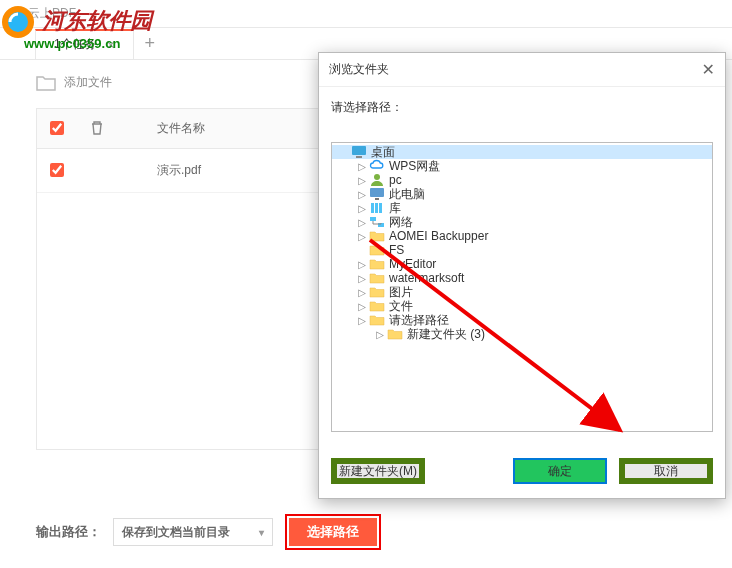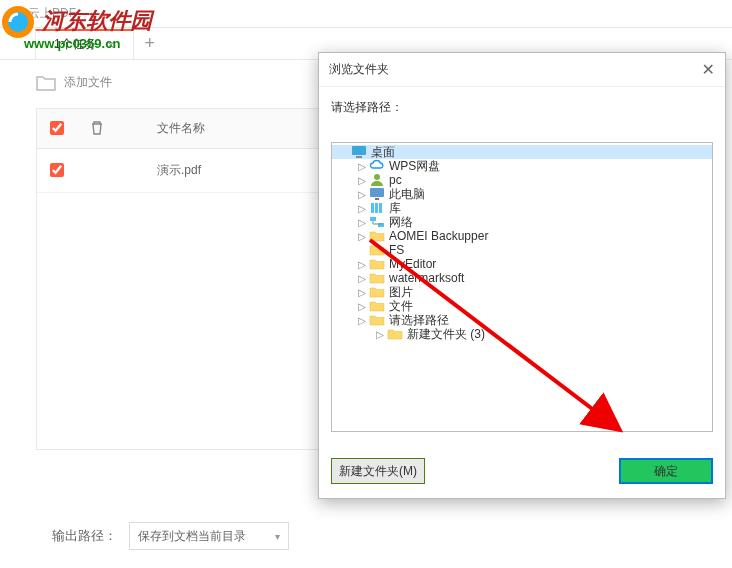--- a/index.html
+++ b/index.html
@@ -33,41 +33,41 @@
 .th-del { width: 40px; display: flex; align-items: center; justify-content: center; }
 .th-name { flex: 1; padding-left: 40px; color: #666; font-size: 12px; }
 .tbody { min-height: 300px; background: #fff; }
 .trow { display: flex; align-items: center; height: 44px; border-bottom: 1px solid #f2f2f2; }
 .trow .cell-check { width: 40px; display: flex; align-items: center; justify-content: center; }
 .trow .cell-del { width: 40px; }
 .trow .cell-name { flex: 1; padding-left: 40px; color: #666; font-size: 12px; }
 
 input[type=checkbox] { width: 14px; height: 14px; accent-color: #ff5a3c; }
 
-.footer { position: absolute; left: 52px; bottom: 18px; display: flex; align-items: center; gap: 12px; }
+.footer { position: absolute; left: 36px; bottom: 18px; display: flex; align-items: center; gap: 12px; font-weight: bold; }
 .footer .label { color: #666; font-size: 13px; }
 .select { width: 160px; height: 28px; border: 1px solid #dcdcdc; padding: 4px 8px; display: flex; align-items: center; justify-content: space-between; color: #666; font-size: 12px; background: #fff; }
 .select .arrow { color: #999; font-size: 10px; }
 .btn-path { width: 88px; height: 28px; background: #ff5a3c; color: #fff; display: flex; align-items: center; justify-content: center; font-size: 13px; }
 .highlight { border: 2px solid #e00; padding: 2px; }
 
 
 .dialog { position: absolute; left: 318px; top: 52px; width: 408px; border: 1px solid #bababa; background: #fff; box-shadow: 0 4px 16px rgba(0,0,0,0.3); z-index: 10; }
 .dlg-title { height: 34px; display: flex; align-items: center; justify-content: space-between; padding: 0 10px; background: #fff; border-bottom: 1px solid #eee; font-size: 12px; color: #333; }
 .dlg-close { font-size: 16px; color: #666; cursor: pointer; }
 .dlg-body { padding: 12px; font-size: 12px; }
 .dlg-instr { color: #333; margin-bottom: 26px; }
 .tree { border: 1px solid #bcbcbc; background: #fff; height: 290px; overflow: auto; padding: 2px 0; }
 .tree-item { height: 14px; display: flex; align-items: center; padding-left: 6px; font-size: 12px; color: #333; white-space: nowrap; }
 .tree-item.selected { background: #cce8ff; }
 .tree-expander { width: 12px; color: #888; font-size: 10px; text-align: center; flex-shrink: 0; }
 .tree-icon { width: 18px; height: 14px; margin-right: 3px; display: inline-flex; align-items: center; justify-content: center; flex-shrink: 0; }
 .tree-icon svg { width: 16px; height: 14px; }
 .dlg-footer { display: flex; justify-content: space-between; padding: 14px 12px; }
-.dlg-btn { width: 94px; height: 26px; border: 1px solid #4d7c0f; background: #e9e9e9; display: flex; align-items: center; justify-content: center; font-size: 12px; color: #333; cursor: pointer; }
+.dlg-btn { width: 94px; height: 26px; border: 6px solid #4d7c0f; background: #e9e9e9; display: flex; align-items: center; justify-content: center; font-size: 12px; color: #333; cursor: pointer; }
 .dlg-btn.primary { border: 2px solid #0078d7; background: #22c55e; }
 .dlg-right { display: flex; gap: 12px; }
 
 
 .arrow-annot { position: absolute; left: 340px; top: 220px; width: 320px; height: 240px; pointer-events: none; z-index: 20; }
 </style>
 </head>
 <body>
 
 <div class="titlebar">
@@ -134,20 +134,25 @@
     </div>
   </div>
 </div>
 
 <div class="footer">
   <span class="label">输出路径：</span>
   <div class="select">
     <span>保存到文档当前目录</span>
     <span class="arrow">▾</span>
   </div>
+  <div class="highlight">
+    <div class="btn-path">
+      <span>选择路径</span>
+    </div>
+  </div>
 </div>
 
 <div class="dialog">
   <div class="dlg-title">
     <span>浏览文件夹</span>
     <span class="dlg-close">✕</span>
   </div>
   <div class="dlg-body">
     <div class="dlg-instr">请选择路径：</div>
     <div class="tree" id="tree">
@@ -286,20 +291,23 @@
         </div>
       </div>
   </div>
   <div class="dlg-footer">
     <div class="dlg-btn">
       <span>新建文件夹(M)</span>
     </div>
     <div class="dlg-right">
       <div class="dlg-btn primary">
         <span>确定</span>
+      </div>
+      <div class="dlg-btn">
+        <span>取消</span>
       </div>
     </div>
   </div>
 </div>
 
 <svg class="arrow-annot" viewBox="0 0 320 240">
   <defs>
       <marker id="ah" markerWidth="12" markerHeight="12" refX="9" refY="5" orient="auto">
         <path d="M0 0L10 5L0 10z" fill="#e00"></path>
       </marker>

